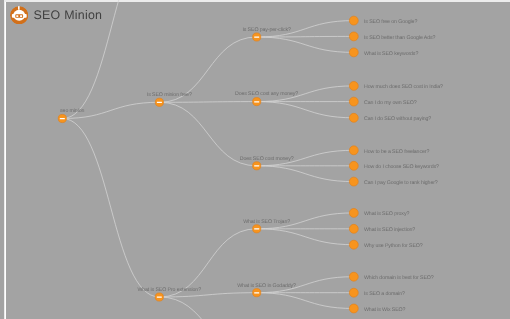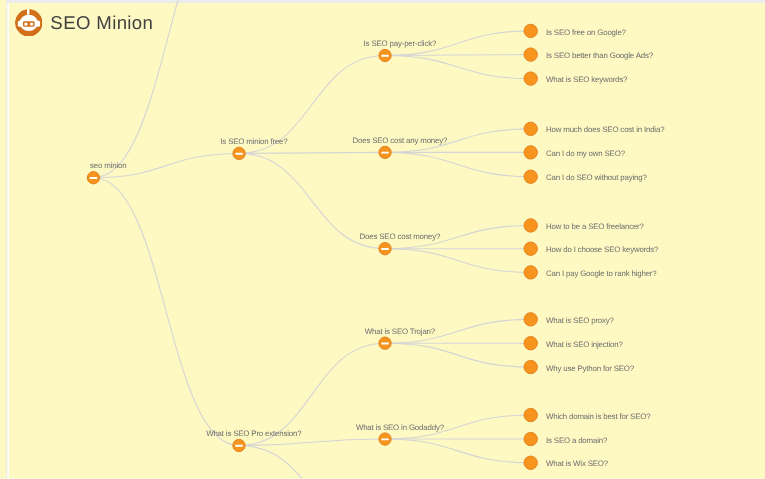--- a/index.html
+++ b/index.html
@@ -1,18 +1,18 @@
 <!DOCTYPE html>
 <html><head>
 <meta charset="utf-8">
 <style>
   html,body{margin:0;padding:0;}
   body{width:510px;height:319px;overflow:hidden;background:#fdfdfb;-webkit-font-smoothing:antialiased;text-rendering:geometricPrecision;
        font-family:"Liberation Sans",sans-serif;}
-  #app{position:relative;width:510px;height:319px;background:#fef9c3;}
+  #app{position:relative;width:510px;height:319px;background:#a3a3a3;}
   #topline{position:absolute;left:4px;top:0;width:506px;height:1.7px;background:#ececec;}
   #leftbar{position:absolute;left:4px;top:0;width:1px;height:319px;background:#ebebeb;}
   #leftdiv{position:absolute;left:5px;top:1.7px;width:1.3px;height:317.3px;background:#ffffff;}
   #header{position:absolute;left:9.6px;top:5.7px;display:flex;align-items:flex-start;}
   #logo{width:18.4px;height:18.4px;line-height:0;}
   #title{margin-left:5.6px;font-size:12.4px;color:#414141;letter-spacing:.25px;line-height:13px;margin-top:3.2px;font-weight:400;}
   svg#tree{position:absolute;left:0;top:0;width:510px;height:319px;}
   .edge{fill:none;stroke:#d5d5d5;stroke-width:.75;}
   .lbl{font-family:"Liberation Sans",sans-serif;font-size:5.25px;fill:#6d6d6d;letter-spacing:-0.115px;}
 </style>

